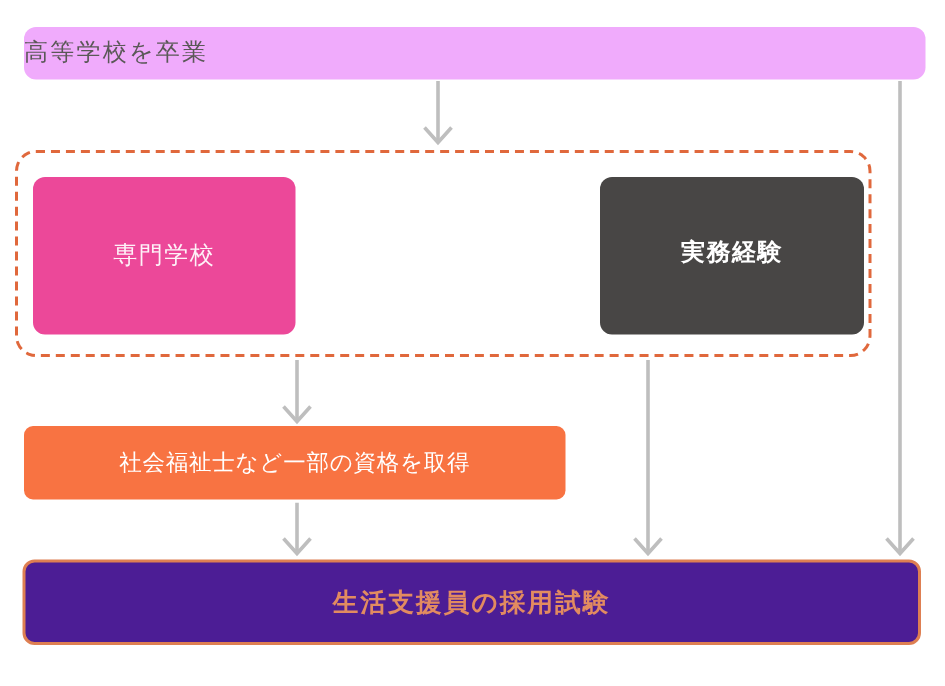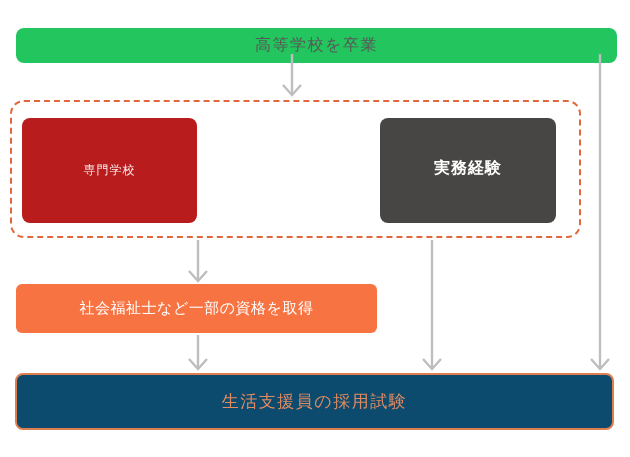--- a/index.html
+++ b/index.html
@@ -5,61 +5,61 @@
   html,body{margin:0;padding:0;background:#ffffff;}
   .canvas{
     position:relative;
     width:630px;height:457px;
     background:#ffffff;
     font-family:"Liberation Sans","DejaVu Sans",sans-serif;
     overflow:hidden;
   }
   
   .top-bar{
-    position:absolute;left:16px;top:28px;width:601px;height:35px;
-    background:#22c55e;border-radius:8px;
-    display:flex;align-items:center;justify-content:center;
+    position:absolute;left:16px;top:18px;width:601px;height:35px;
+    background:#f0abfc;border-radius:8px;
+    display:flex;align-items:center;
     color:#5A5857;font-size:16px;letter-spacing:1.5px;
   }
   
   .dashed-group{
     position:absolute;left:10px;top:100px;width:571px;height:138px;
     border:2px dashed #E0683C;border-radius:14px;
     box-sizing:border-box;
   }
   .box{
     position:absolute;top:16px;height:105px;width:175px;
     border-radius:8px;
     display:flex;align-items:center;justify-content:center;
     text-align:center;
   }
   .box.orange{
-    background:#b91c1c;color:rgba(255,255,255,0.93);
-    font-size:12px;letter-spacing:1px;
+    background:#ec4899;color:rgba(255,255,255,0.93);
+    font-size:16px;letter-spacing:1px;
   }
   .box-1{left:10px;}
   .box-2{left:195px;}
-  .box-3{left:368px;width:176px;background:#484645;color:#ffffff;flex-direction:row;}
+  .box-3{left:388px;width:176px;background:#484645;color:#ffffff;flex-direction:row;}
   .dark-title{font-size:16px;font-weight:bold;letter-spacing:1px;margin-bottom:4px;}
   .dark-note{font-size:11.5px;line-height:1.55;letter-spacing:0.5px;}
   .dark-note span{display:block;}
   
   .qual-box{
     position:absolute;left:16px;top:284px;width:361px;height:49px;
     background:#F87342;border-radius:6px;
     display:flex;align-items:center;justify-content:center;
     color:#ffffff;font-size:15px;letter-spacing:0.5px;
   }
   
   .exam-box{
     position:absolute;left:15px;top:373px;width:599px;height:57px;
-    background:#0c4a6e;border:2px solid #DE7F52;border-radius:8px;
+    background:#4c1d95;border:2px solid #DE7F52;border-radius:8px;
     box-sizing:border-box;
     display:flex;align-items:center;justify-content:center;
-    color:#E28B60;font-size:17px;letter-spacing:1.5px;
+    color:#E28B60;font-size:17px;letter-spacing:1.5px;font-weight:bold;
   }
   .arrow{position:absolute;width:24px;}
   .arrow svg{display:block;}
   .a1{left:280px;top:54px;height:44px;}
   .a2{left:588px;top:54px;height:318px;}
   .a3{left:186px;top:240px;height:44px;}
   .a4{left:420px;top:240px;height:132px;}
   .a5{left:186px;top:335px;height:37px;}
 </style>
 </head>

